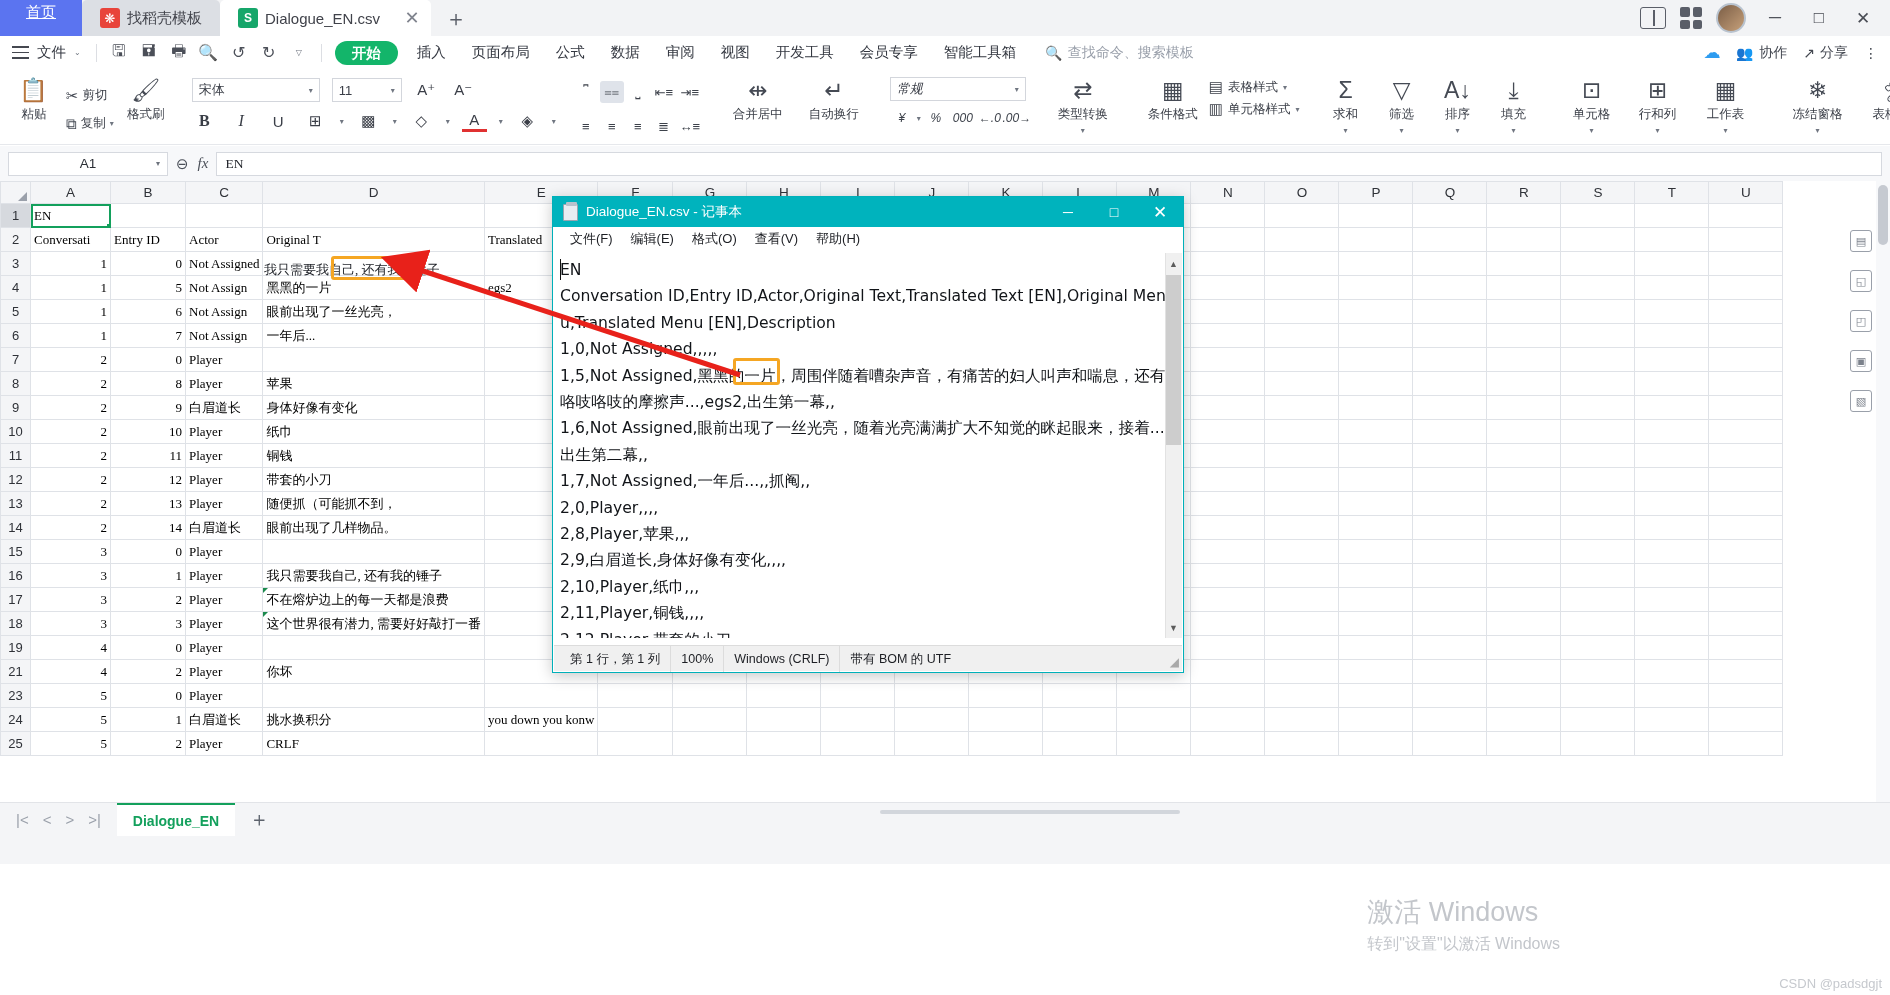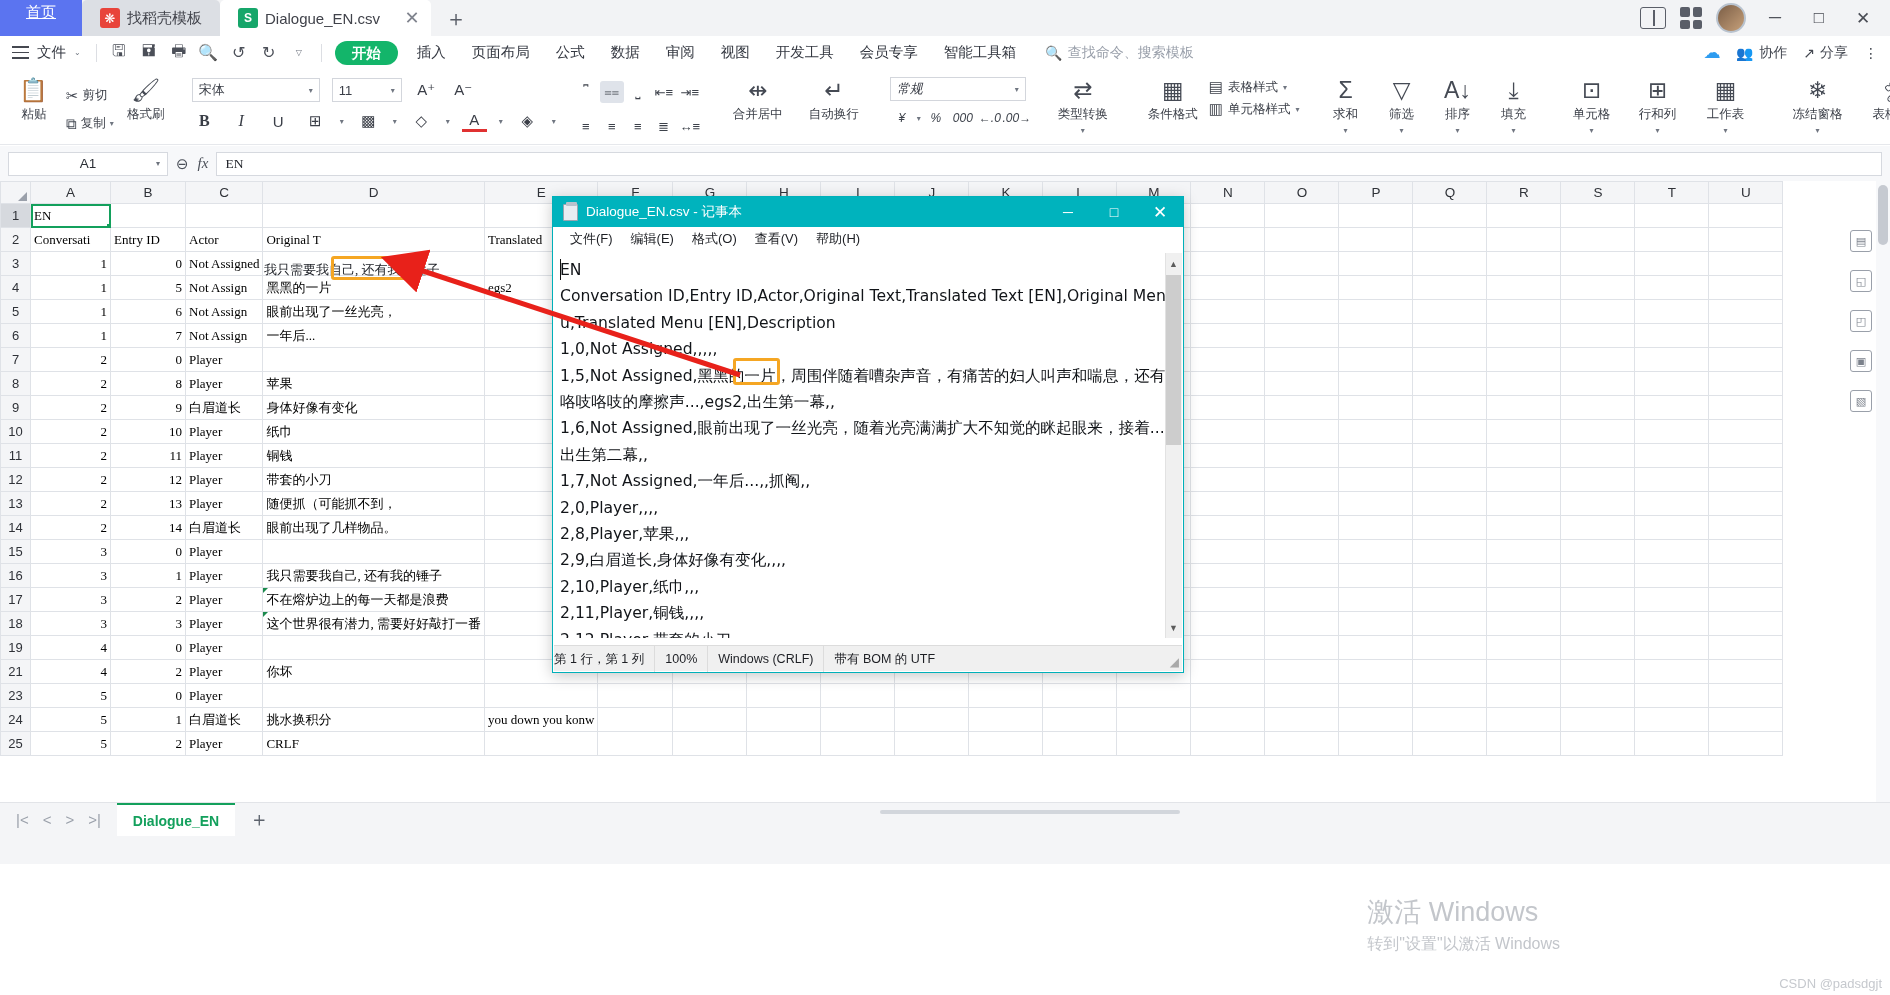--- a/index.html
+++ b/index.html
@@ -192,21 +192,21 @@
   .np-vthumb { position:absolute; right:1px; top:22px; width:15px; height:170px;
     background:#cdcdcd; }
   .np-arrowu,.np-arrowd { position:absolute; right:1px; width:15px; height:17px;
     display:flex; align-items:center; justify-content:center; font-size:9px;
     color:#5c5c5c; background:#f0f0f0;}
   .np-arrowu{top:2px;} .np-arrowd{bottom:2px;}
   .np-status { position:absolute; left:1px; right:1px; bottom:1px; height:26px;
     background:#f0f0f0; border-top:1px solid #dcdcdc; display:flex;
     align-items:center; font-size:12.5px; color:#1d1f24; }
   .np-st { padding:0 10px; height:26px; line-height:26px; border-left:1px solid #dcdcdc;}
-  .np-st.first{border-left:none; padding-left:0;}
+  .np-st.first{border-left:none; padding-left:16px;}
   .np-grip{margin-left:auto;width:16px;height:16px;position:relative;margin-right:3px;}
   .np-grip:before{content:"◢";color:#a9a9a9;font-size:12px;position:absolute;right:0;bottom:-2px;}
 
   
   .hl-box { position:absolute; border:3px solid #f5a623; border-radius:3px;
     pointer-events:none; }
   svg.arrow-layer { position:absolute; left:0; top:0; width:1890px; height:995px;
     pointer-events:none; }
 
   

